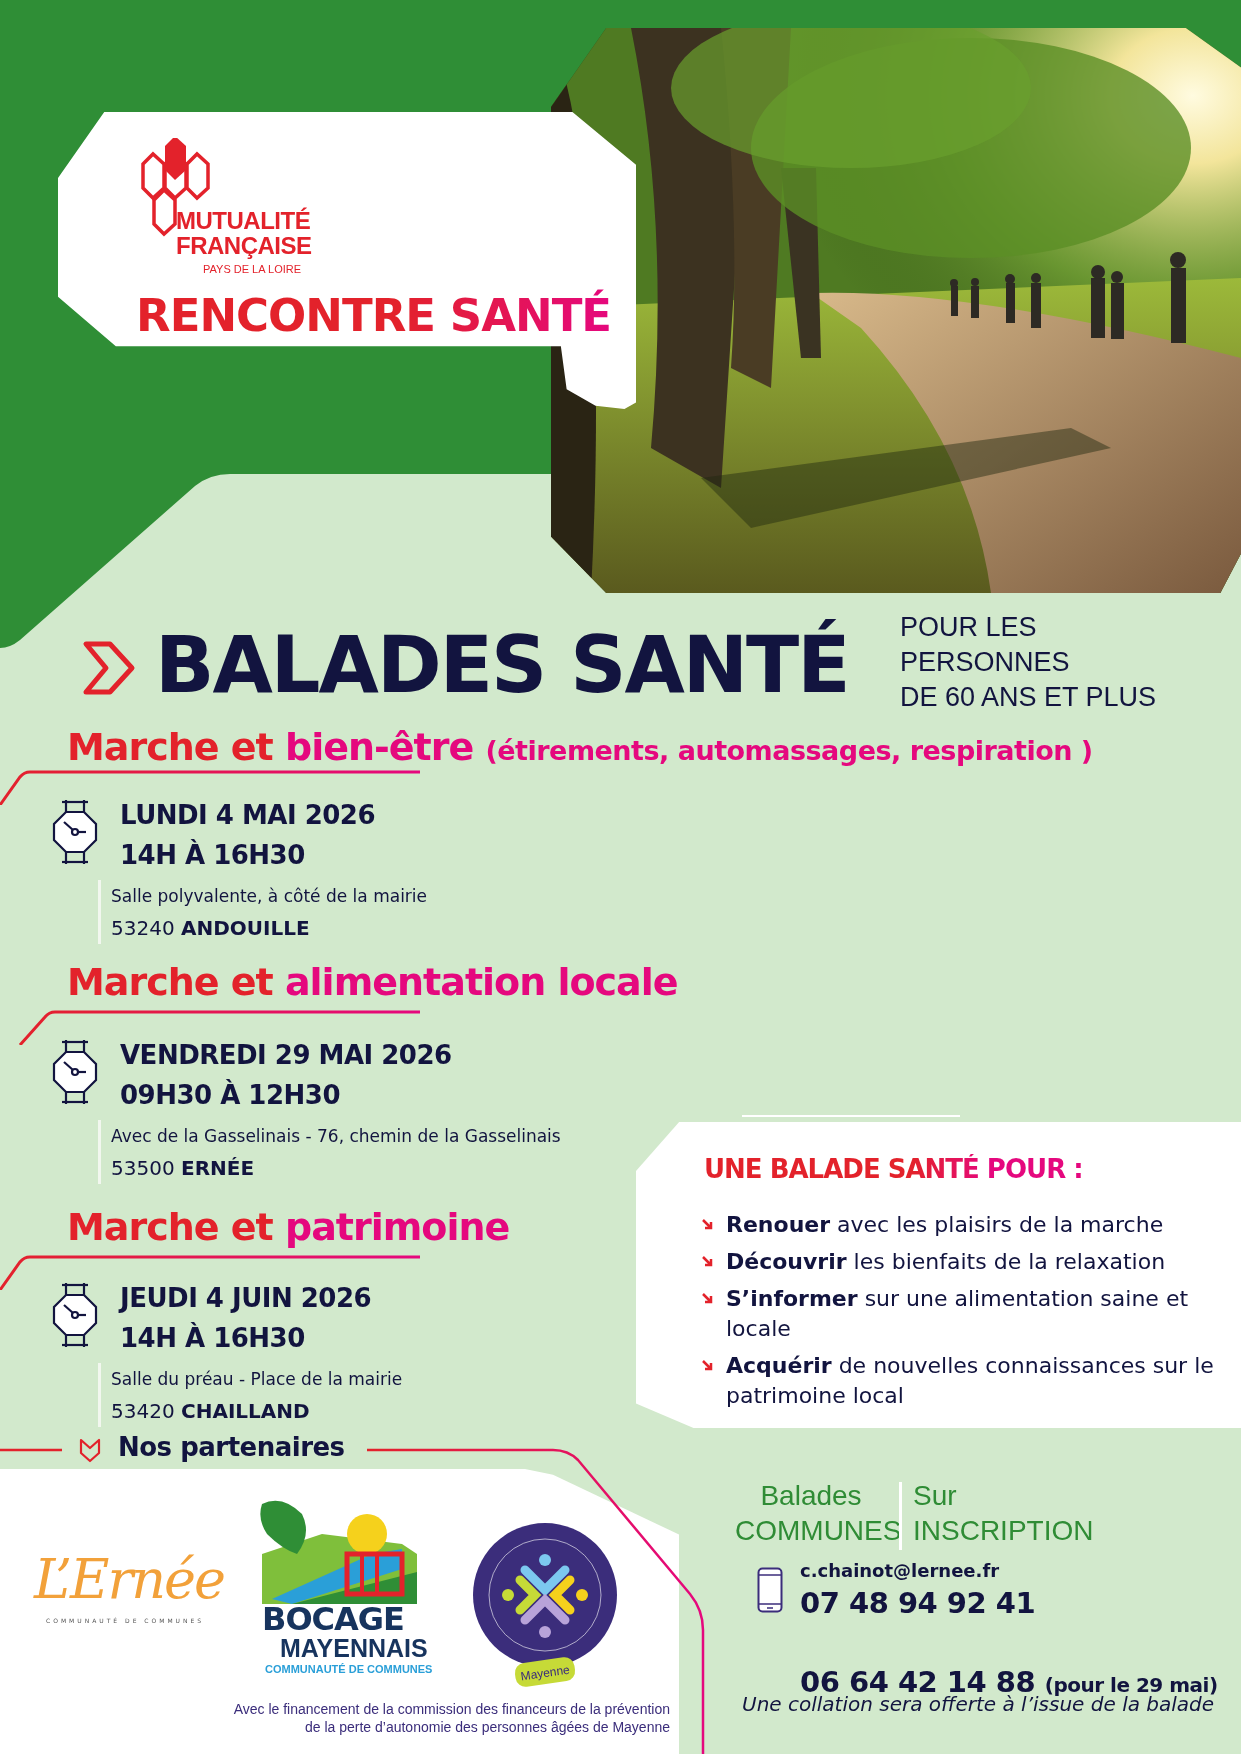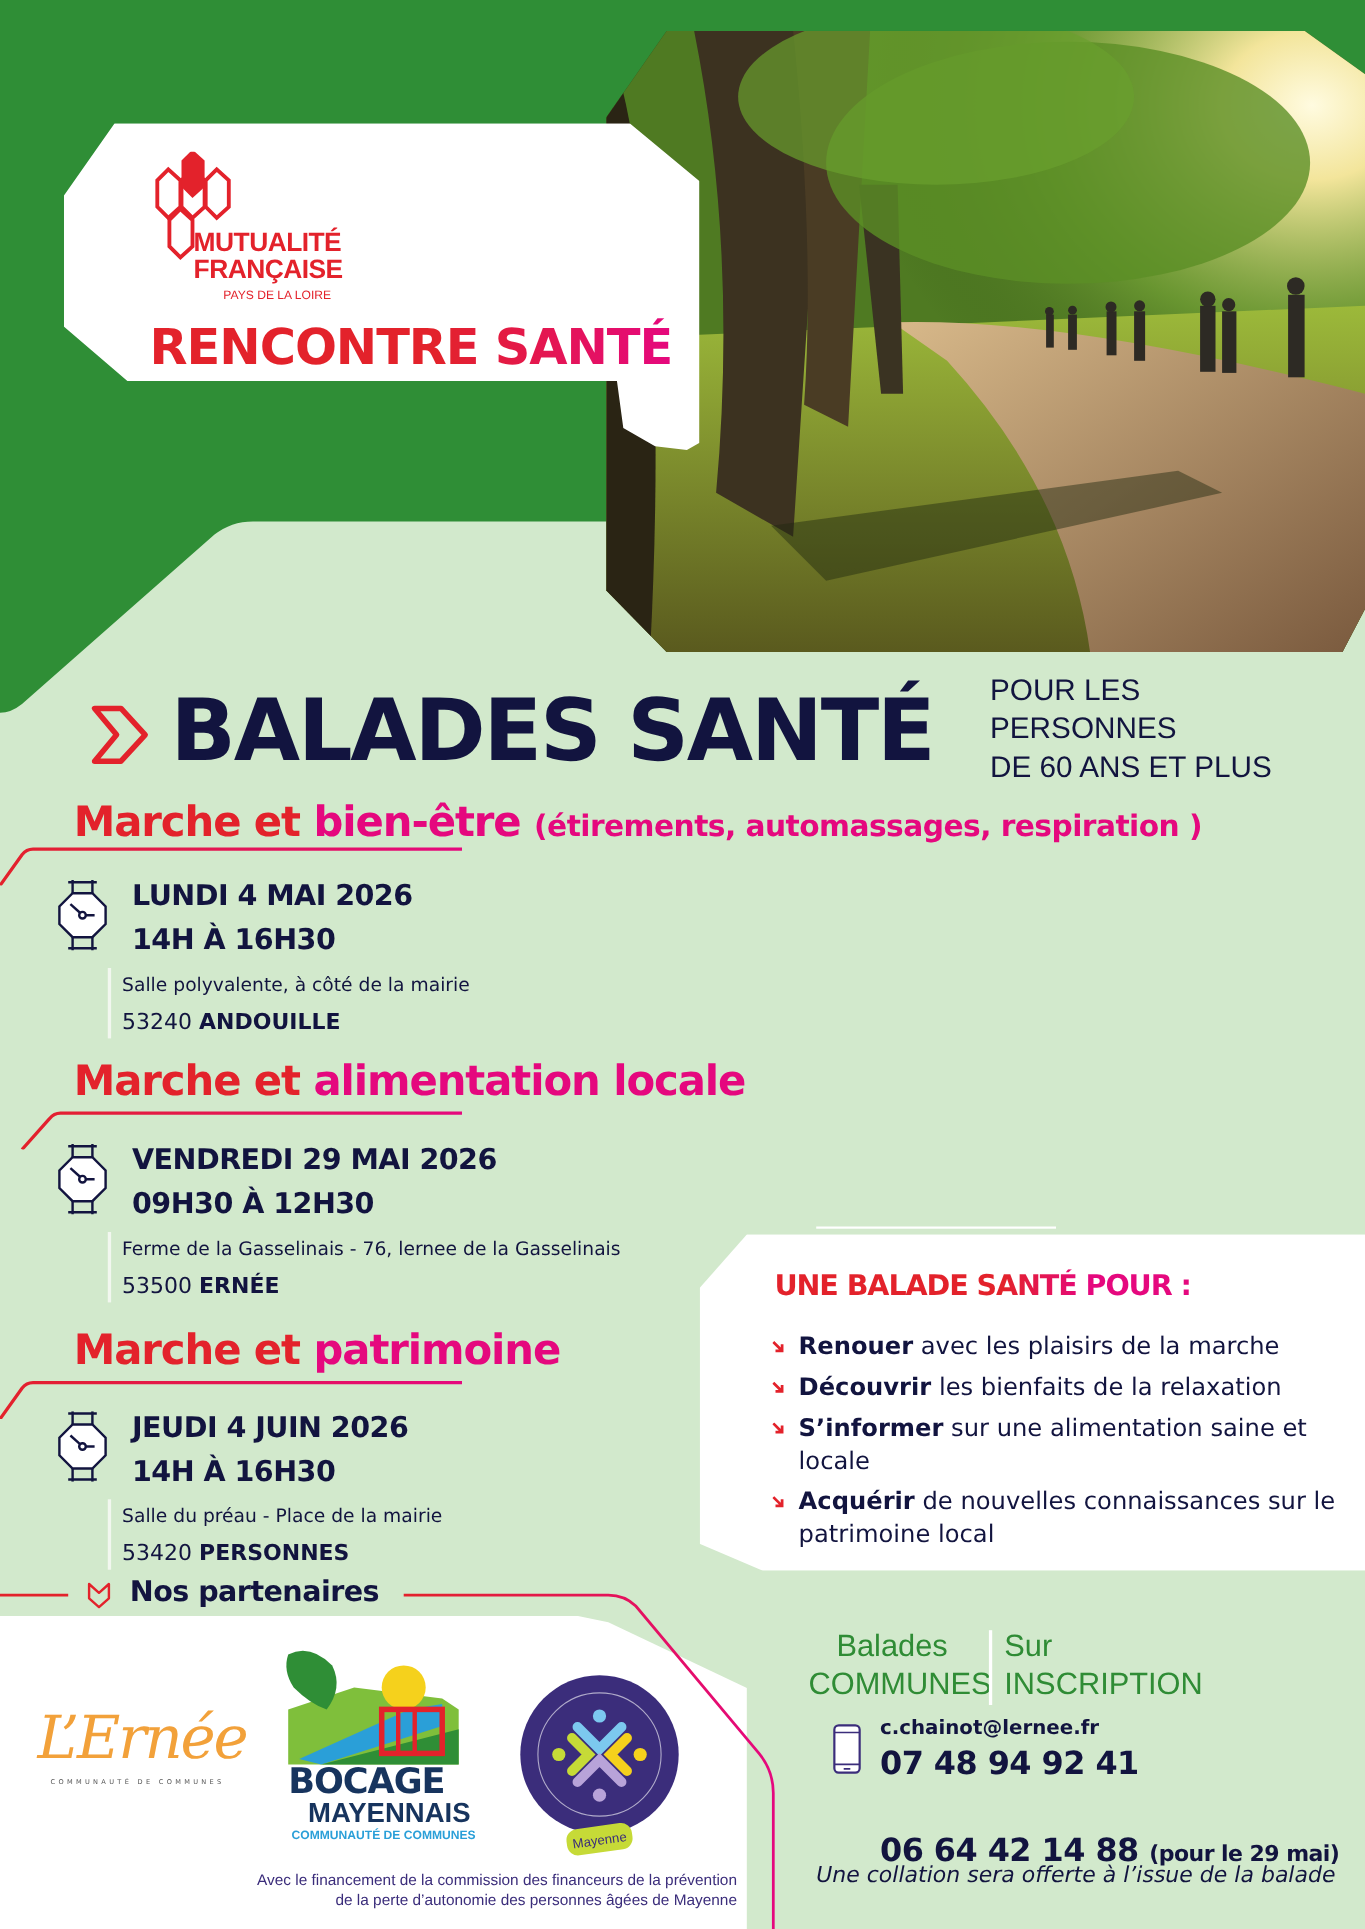--- a/index.html
+++ b/index.html
@@ -220,21 +220,21 @@
       <line x1="10" y1="62" x2="36" y2="62"></line>
       <polygon points="14,12 32,12 44,24 44,40 32,52 14,52 2,40 2,24" fill="#fff"></polygon>
       <line x1="12" y1="22" x2="21" y2="30"></line>
         <circle cx="23" cy="32" r="3"></circle>
         <line x1="26" y1="32" x2="34" y2="32"></line>
     </g>
   </svg>
   <div class="event-date">VENDREDI 29 MAI 2026</div>
   <div class="event-time">09H30 À 12H30</div>
   <div class="event-addr">
-    <div class="line1">Ferme de la Gasselinais - 76, lernee de la Gasselinais</div>
+    <div class="line1">Avec de la Gasselinais - 76, chemin de la Gasselinais</div>
     <div class="line2"><span>53500</span> <b>ERNÉE</b></div>
   </div>
 </div>
 
 <div class="section-title" style="top:1205px;">
   <span class="red">Marche et</span>
   <span class="pink">patrimoine</span>
 </div>
 <svg class="underline" style="top:1250px;" viewBox="0 0 420 40">
   <path d="M0 40 L20 12 Q24 7 30 7 L420 7" fill="none" stroke="url(#ul)" stroke-width="3"></path>
@@ -251,21 +251,21 @@
       <polygon points="14,12 32,12 44,24 44,40 32,52 14,52 2,40 2,24" fill="#fff"></polygon>
       <line x1="12" y1="22" x2="21" y2="30"></line>
         <circle cx="23" cy="32" r="3"></circle>
         <line x1="26" y1="32" x2="34" y2="32"></line>
     </g>
   </svg>
   <div class="event-date">JEUDI 4 JUIN 2026</div>
   <div class="event-time">14H À 16H30</div>
   <div class="event-addr">
     <div class="line1">Salle du préau - Place de la mairie</div>
-    <div class="line2"><span>53420</span> <b>PERSONNES</b></div>
+    <div class="line2"><span>53420</span> <b>CHAILLAND</b></div>
   </div>
 </div>
 
 <div class="benefits-deco"></div>
 <div class="benefits">
   <h3>UNE BALADE SANTÉ  POUR :</h3>
   <ul>
     <li>
       <svg class="bullet" viewBox="0 0 12 12">
           <path d="M1 1 L9 9 M9 3 V9 H3" stroke="#e3222b" stroke-width="2.5" fill="none"></path>

